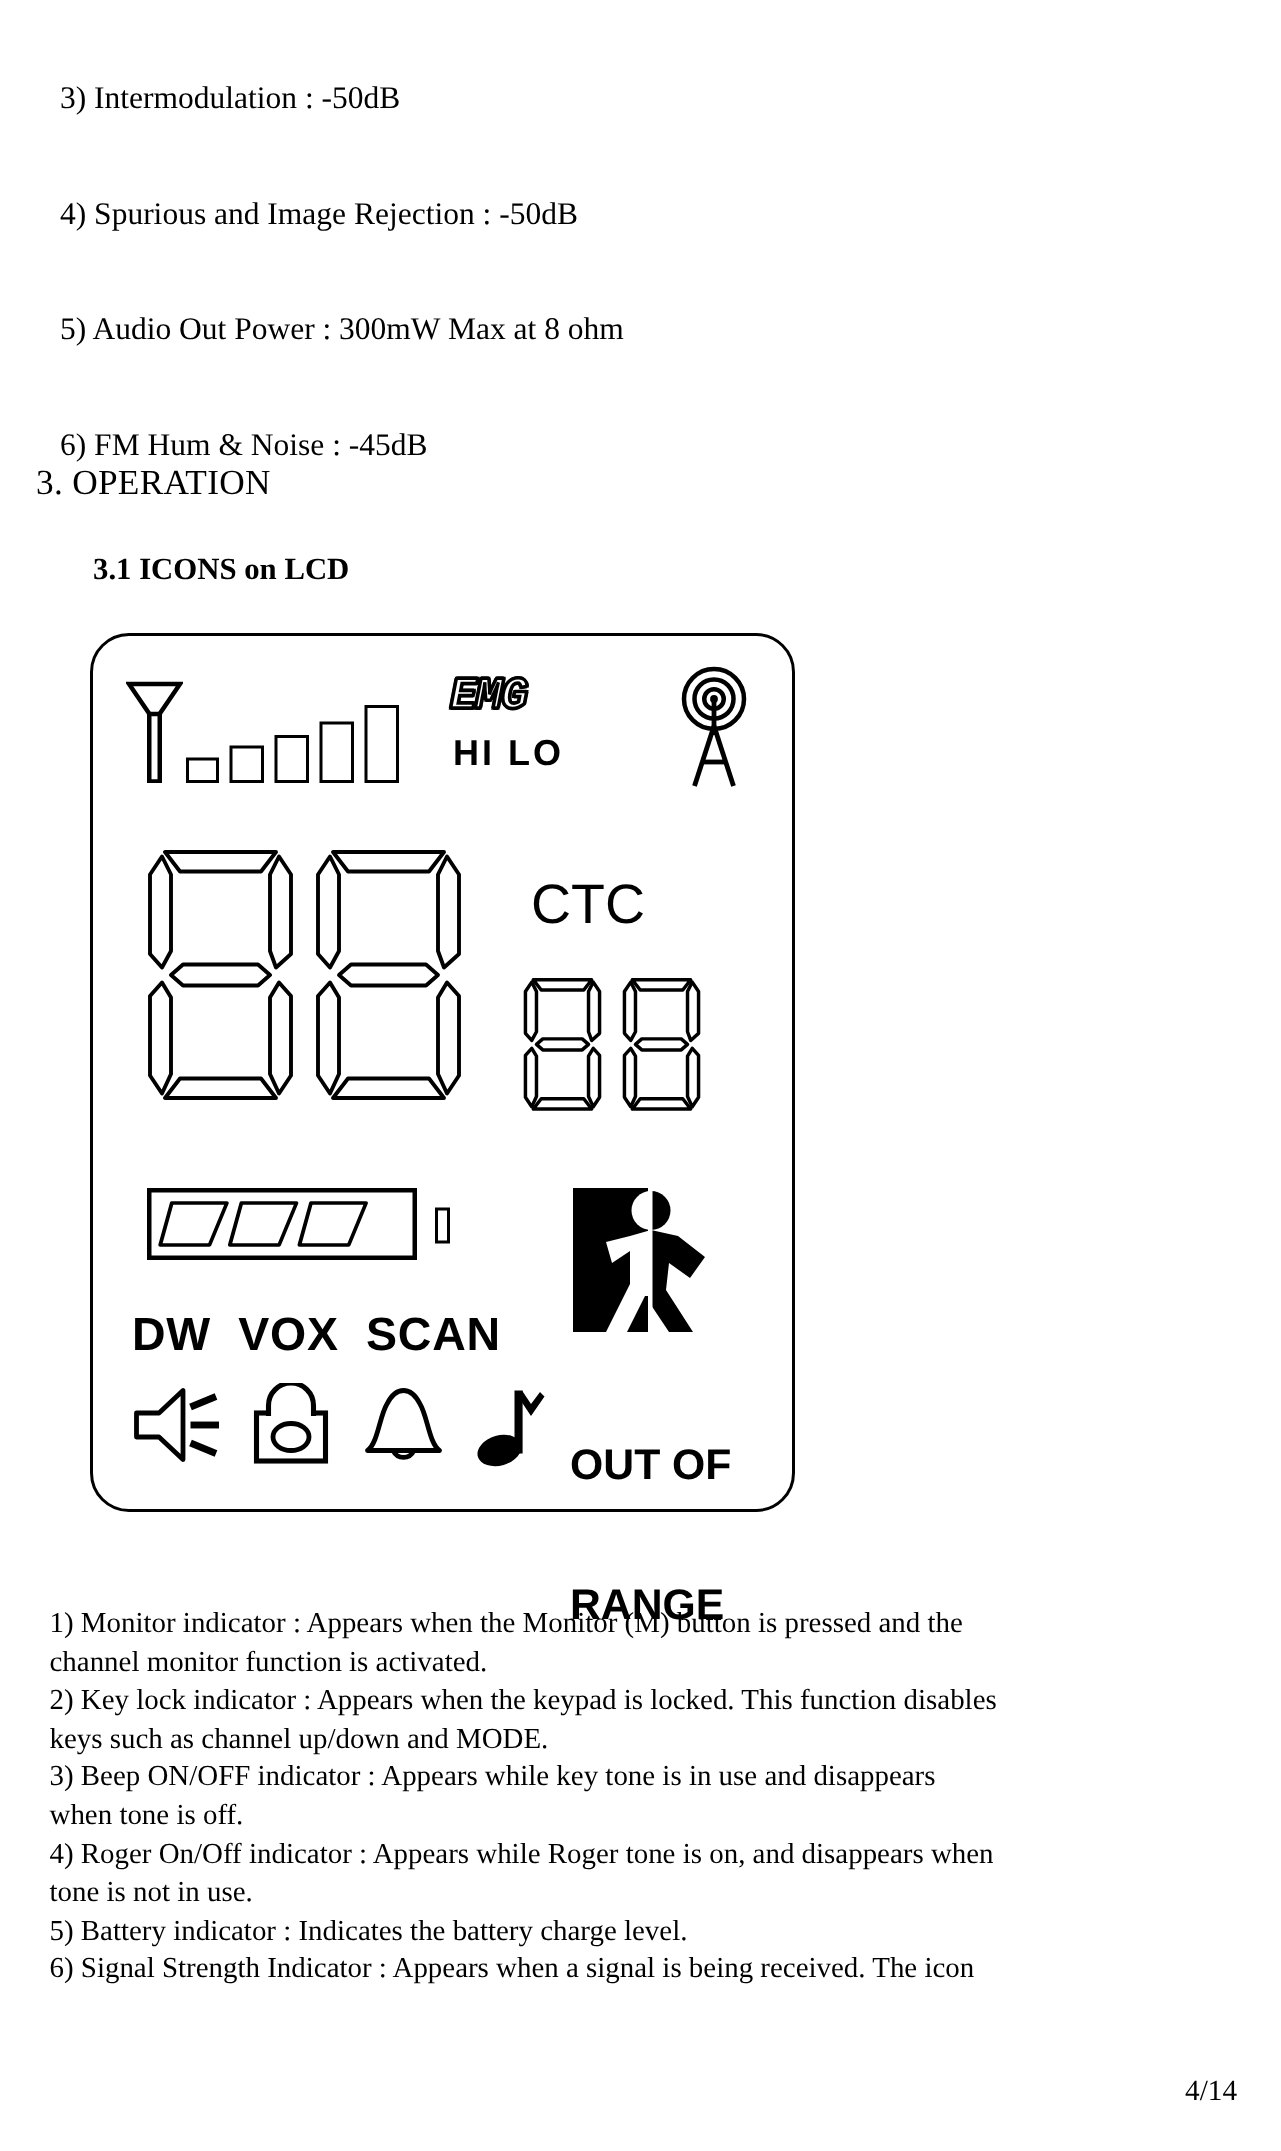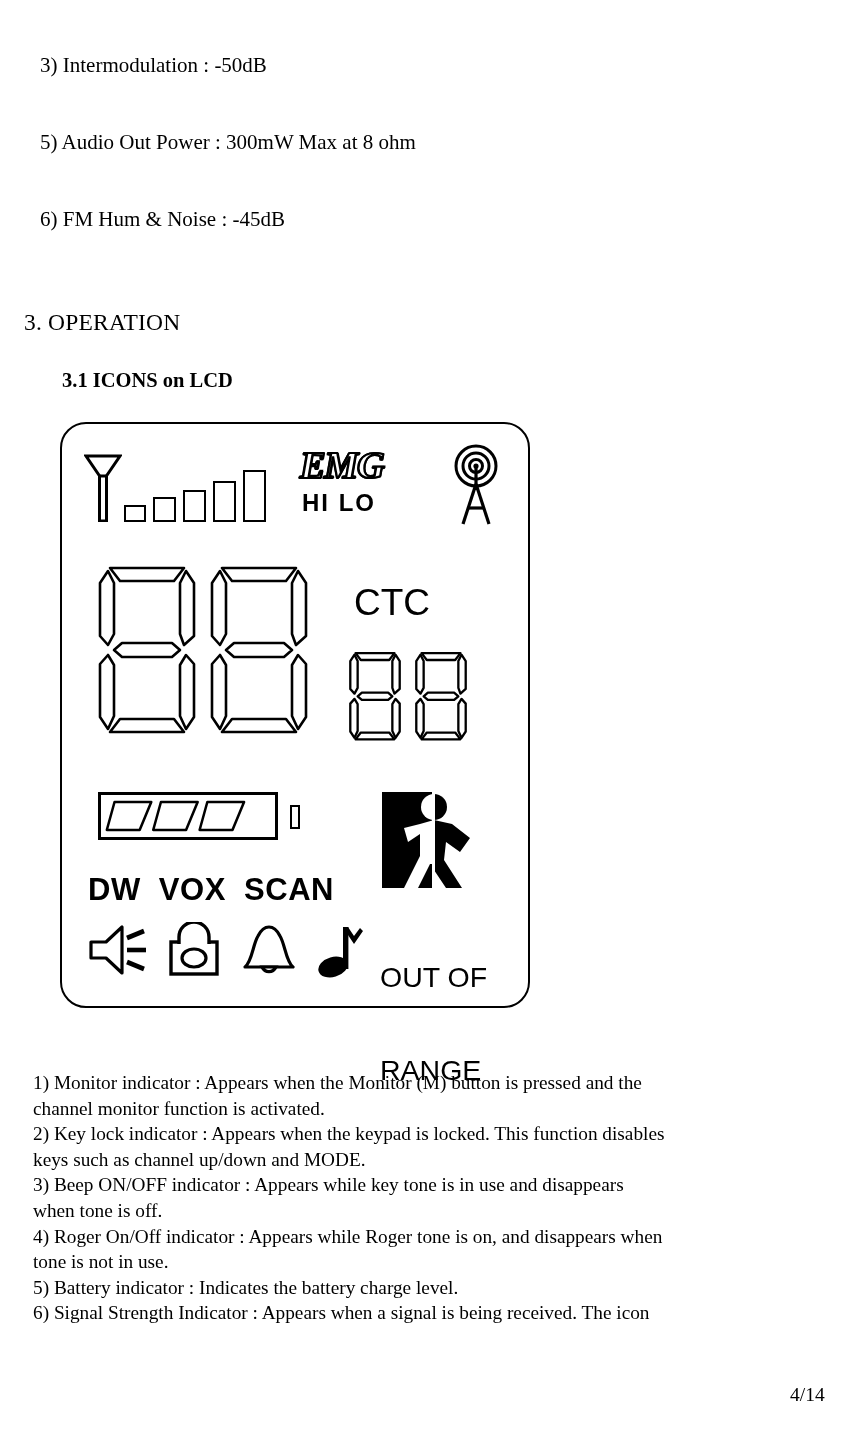--- a/index.html
+++ b/index.html
@@ -107,22 +107,22 @@
   .bar-2 { left: 69px;  width: 23px; height: 25px; }
   .bar-3 { left: 99px;  width: 23px; height: 32px; }
   .bar-4 { left: 129px; width: 23px; height: 41px; }
   .bar-5 { left: 159px; width: 23px; height: 52px; }
 
   
   .emg-label {
     position: absolute;
     left: 238px;
     top: 22px;
-    font-family: Liberation Serif, serif;
-    font-size: 38px;
+    font-family: Liberation Mono, monospace;
+    font-size: 30px;
     font-weight: bold;
     font-style: italic;
     letter-spacing: -1px;
     color: #ffffff;
     -webkit-text-stroke: 2.2px #000;
     text-shadow:
       -1.4px 0 0 #000, 1.4px 0 0 #000,
       0 -1.4px 0 #000, 0 1.4px 0 #000;
     line-height: 38px;
   }
@@ -236,31 +236,32 @@
     top: 0px;
     width: 104px;
     height: 98px;
   }
   .oor-label {
     position: absolute;
     left: 0px;
     top: 110px;
     font-family: "Liberation Sans", "DejaVu Sans", sans-serif;
     font-size: 28.5px;
-    font-weight: normal;
+    font-weight: bold;
     line-height: 31px;
     letter-spacing: 0px;
     white-space: pre;
   }
 </style>
 </head>
 <body>
 
 <div class="spec-list">
   <div class="spec-line">3) Intermodulation : -50dB</div>
+  <div class="spec-line">4) Spurious and Image Rejection : -50dB</div>
   <div class="spec-line">5) Audio Out Power : 300mW Max at 8 ohm</div>
   <div class="spec-line">6) FM Hum &amp; Noise : -45dB</div>
 </div>
 
 <div class="section-title">3. OPERATION</div>
 <div class="subsection-title">3.1 ICONS on LCD</div>
 
 <div class="lcd-panel">
   <div class="lcd-inner">
 

